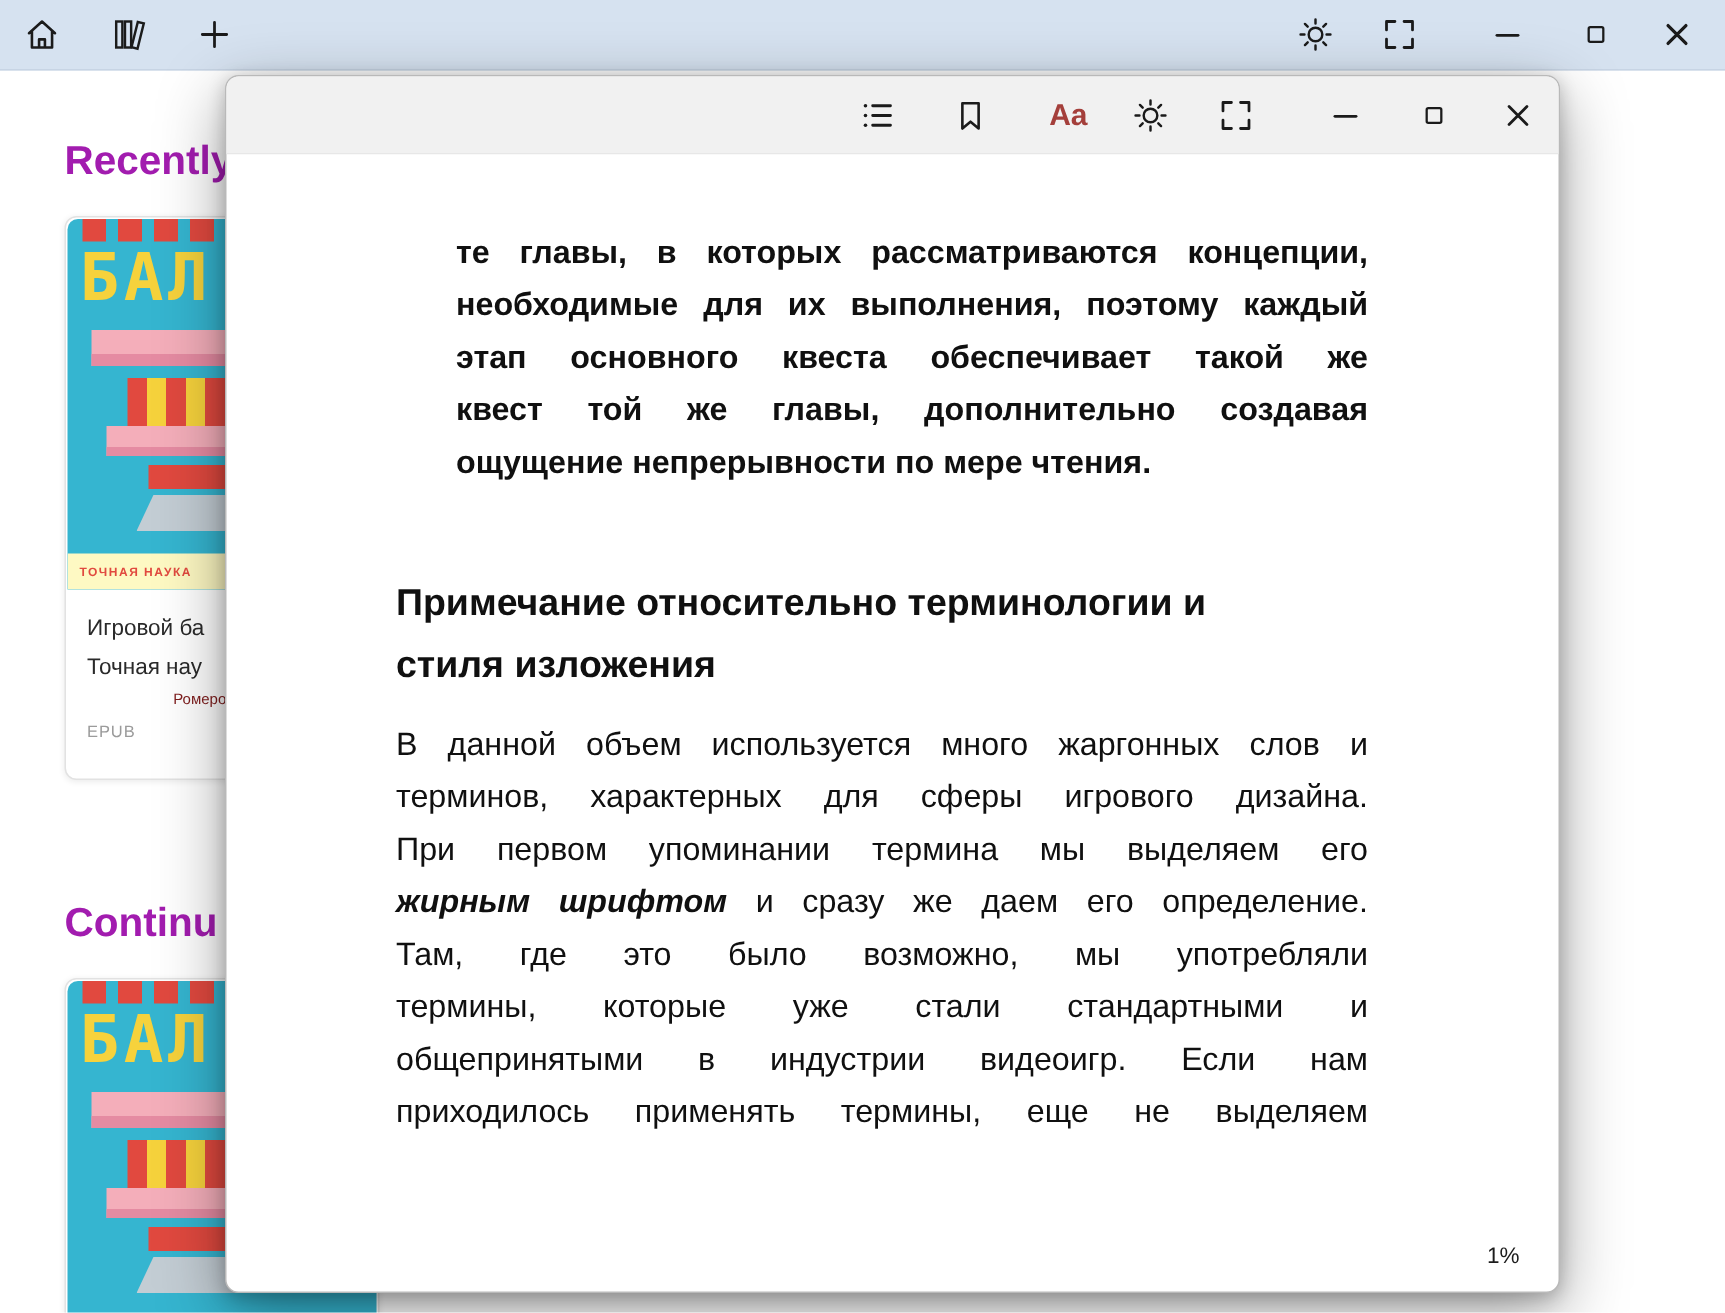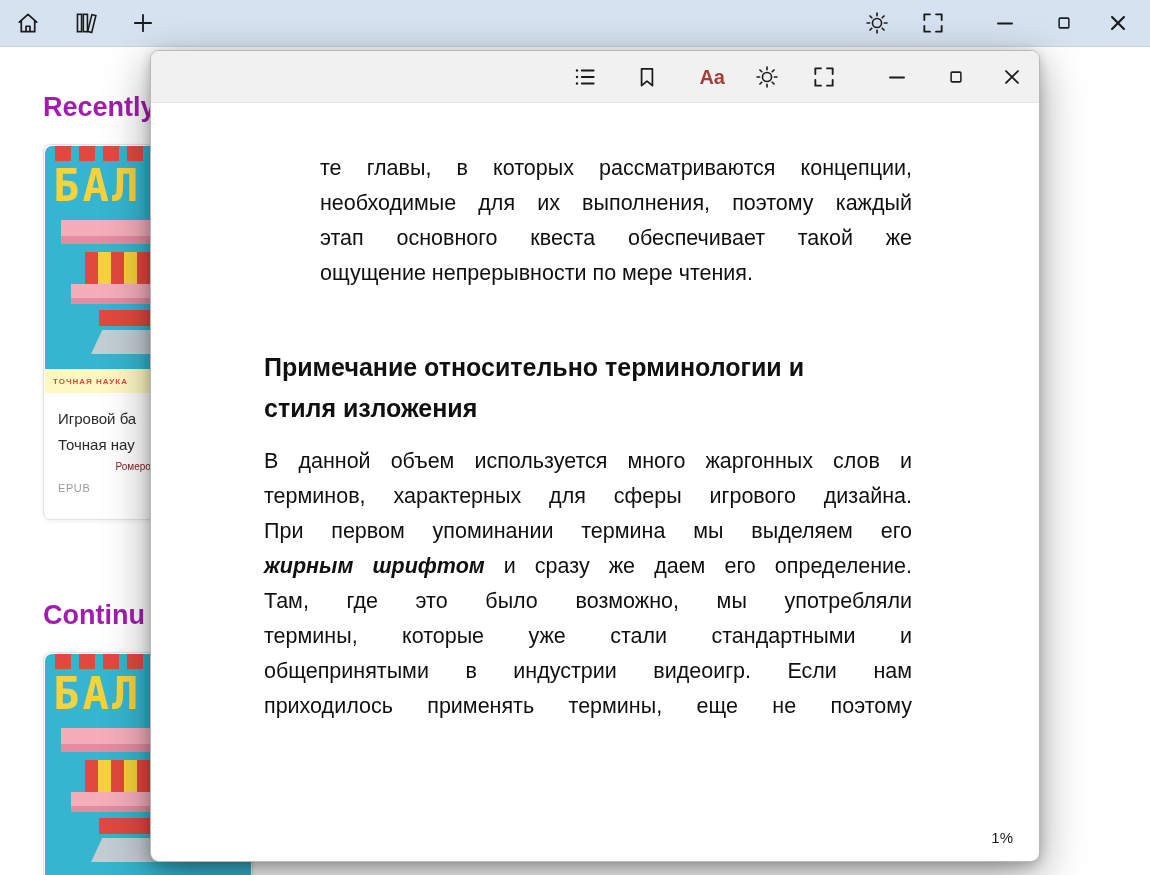--- a/index.html
+++ b/index.html
@@ -85,21 +85,21 @@
 
   .r-content {
     position:absolute; top:52px; bottom:0; left:0; right:0;
     padding:48px 127px 0 113px; overflow:hidden; border-radius:0 0 9px 9px;
   }
   .jline {
     font-size:21.5px; line-height:35px; color:#101010;
     text-align:justify; text-align-last:justify;
   }
   .jl-end { text-align-last:left; }
-  .p1 { margin-left:56px; }
+  .p1 { margin-left:40px;font-weight:bold; }
   .r-heading { margin:56px 0 0; font-size:25px; font-weight:700; line-height:41px; color:#101010; }
   .p2 { margin-top:15px; }
   .em { font-style:italic; font-weight:700; }
   .progress { position:absolute; right:26px; bottom:15px; font-size:15px; color:#1c1c1c; }
 </style>
 </head>
 <body>
 
 <div class="topbar">
   <button class="icon-btn tb-home">
@@ -229,34 +229,35 @@
             <path d="M6.5 6.5l11 11M17.5 6.5l-11 11"></path>
           </svg></span>
     </button>
   </div>
 
   <div class="r-content">
     <div class="p1">
       <div class="jline">те главы, в которых рассматриваются концепции,</div>
       <div class="jline">необходимые для их выполнения, поэтому каждый</div>
       <div class="jline">этап основного квеста обеспечивает такой же</div>
+      <div class="jline">квест той же главы, дополнительно создавая</div>
       <div class="jline jl-end">ощущение непрерывности по мере чтения.</div>
     </div>
 
     <h1 class="r-heading">
       <div>Примечание относительно терминологии и</div>
       <div>стиля изложения</div>
     </h1>
 
     <div class="p2">
       <div class="jline">В данной объем используется много жаргонных слов и</div>
       <div class="jline">терминов, характерных для сферы игрового дизайна.</div>
       <div class="jline">При первом упоминании термина мы выделяем его</div>
       <div class="jline"><span class="em">жирным шрифтом</span> <span>и сразу же даем его определение.</span></div>
       <div class="jline">Там, где это было возможно, мы употребляли</div>
       <div class="jline">термины, которые уже стали стандартными и</div>
       <div class="jline">общепринятыми в индустрии видеоигр. Если нам</div>
-      <div class="jline">приходилось применять термины, еще не поэтому</div>
+      <div class="jline">приходилось применять термины, еще не выделяем</div>
     </div>
 
     <div class="progress">1%</div>
   </div>
 </div>
 
 </body></html>

